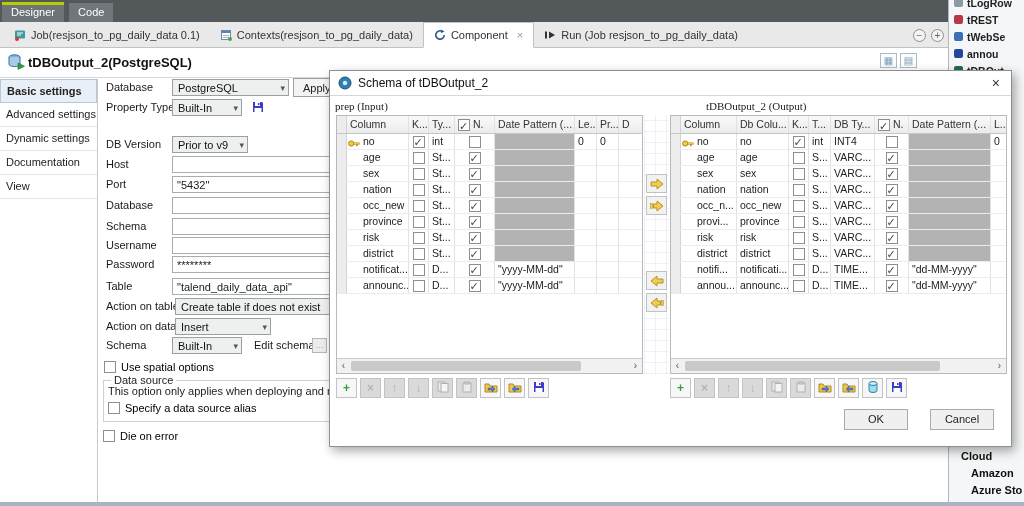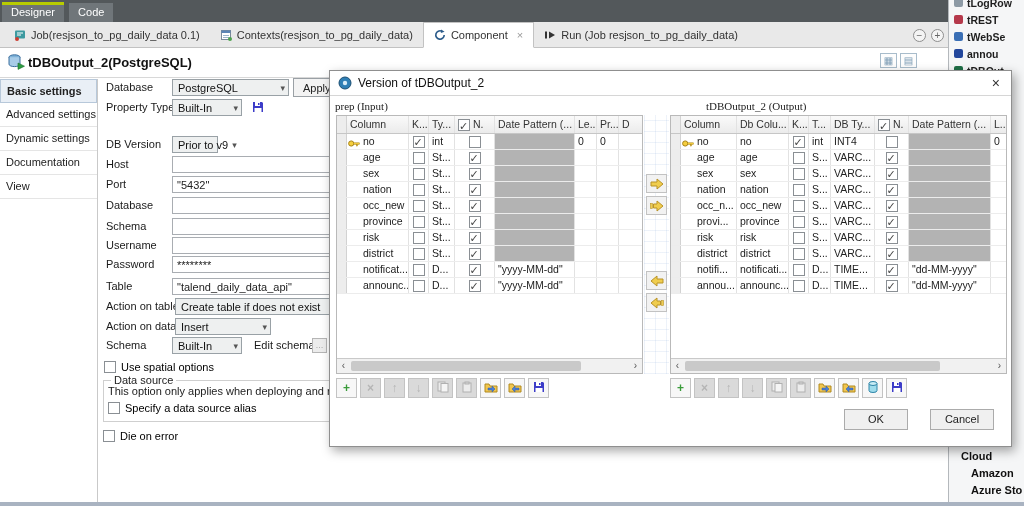--- a/index.html
+++ b/index.html
@@ -219,21 +219,21 @@
             <svg width="12" height="12" viewBox="0 0 12 12">
               <path d="M1 1 h9 l1 1 v9 H1 z" fill="#3c3cc8"></path>
               <rect x="3" y="1" width="5" height="4" fill="#fff"></rect>
               <rect x="6" y="2" width="1.5" height="2" fill="#3c3cc8"></rect>
               <rect x="2.5" y="7" width="7" height="4" fill="#fff"></rect>
             </svg>
           </span>
       </div>
       <div class="frow" style="top:57px">
         <span class="flabel">DB Version</span>
-        <span class="sel" style="left:73px;width:46px">
+        <span class="sel" style="left:73px;width:76px">
             <span>Prior to v9</span>
             <span class="chev"></span>
           </span>
       </div>
       <div class="frow" style="top:77px">
         <span class="flabel">Host</span>
         <span class="txt" style="left:73px;width:246px">
             <span></span>
           </span>
       </div>
@@ -356,21 +356,21 @@
   </div>
 
   <div class="dialog">
     <div class="dlg-title">
       <span id="dlg-icon" style="display:inline-flex">
           <svg width="14" height="14">
             <circle cx="7" cy="7" r="6" fill="#2f7fb5" stroke="#1c4f73"></circle>
             <circle cx="7" cy="7" r="2.2" fill="#d8ecf7"></circle>
           </svg>
         </span>
-      <span>Version of tDBOutput_2</span>
+      <span>Schema of tDBOutput_2</span>
     </div>
     <span class="dlg-close"></span>
 
     <span class="panel-label" style="left:5px">prep (Input)</span>
     <span class="panel-label" style="left:376px">tDBOutput_2 (Output)</span>
 
     <div class="tablebox" style="left:6px;width:307px">
       <div id="in-table">
           <div class="trow thead">
             <div class="tcell gutter" style="width: 10px;"></div>

